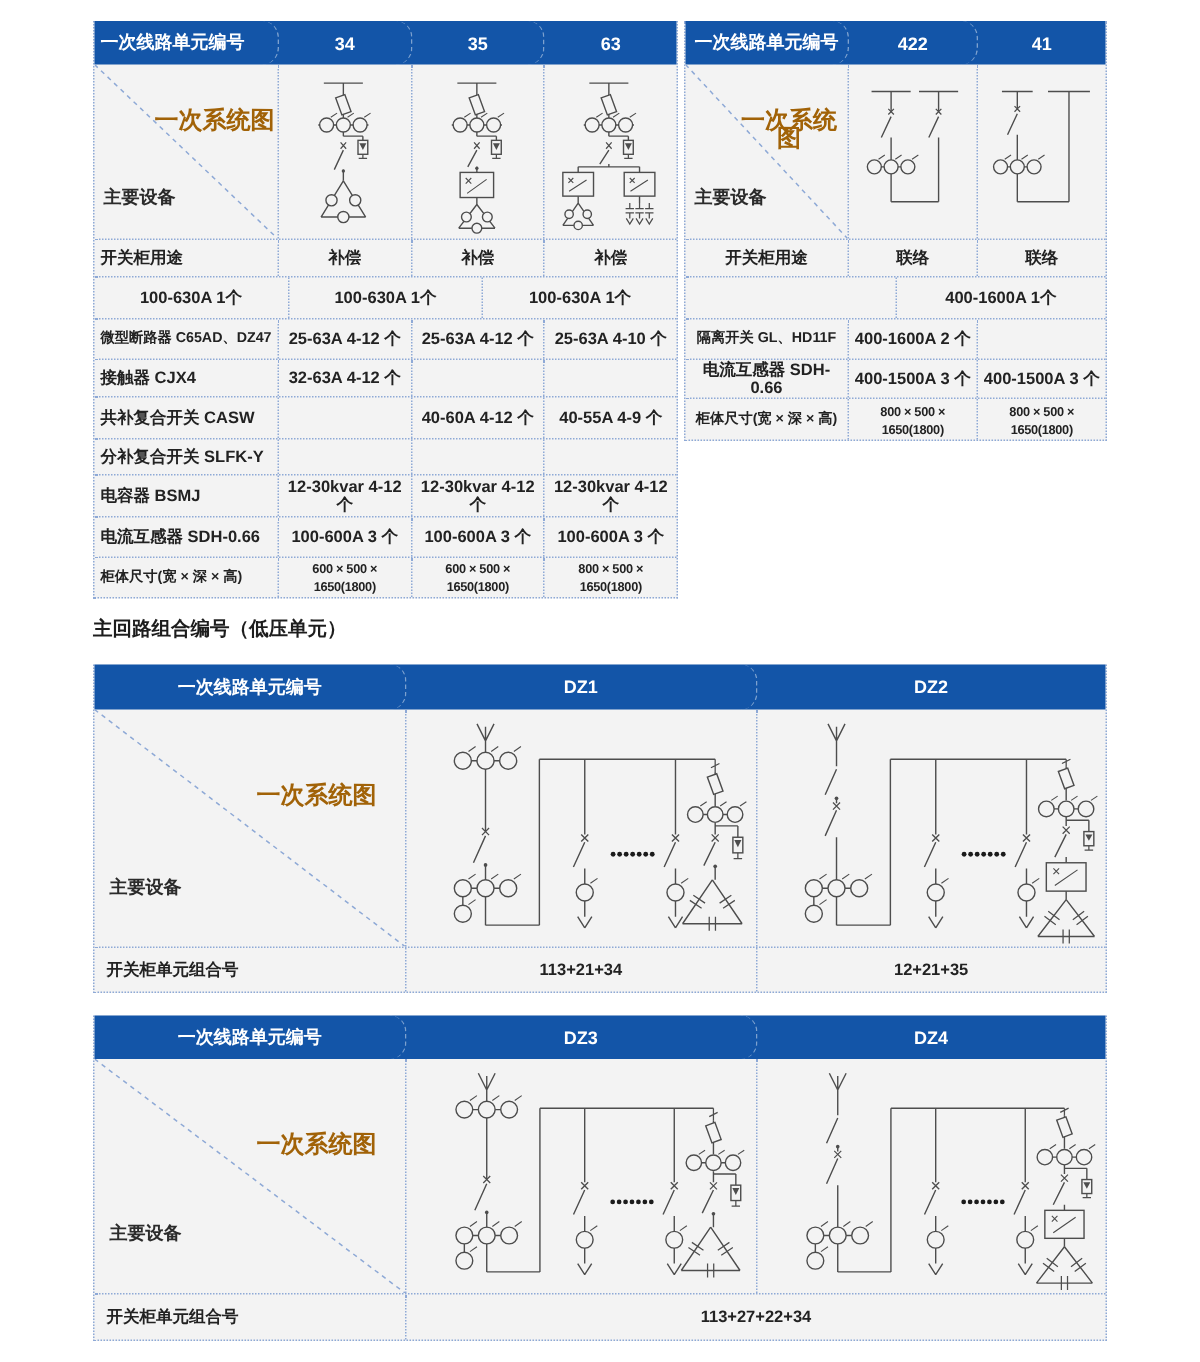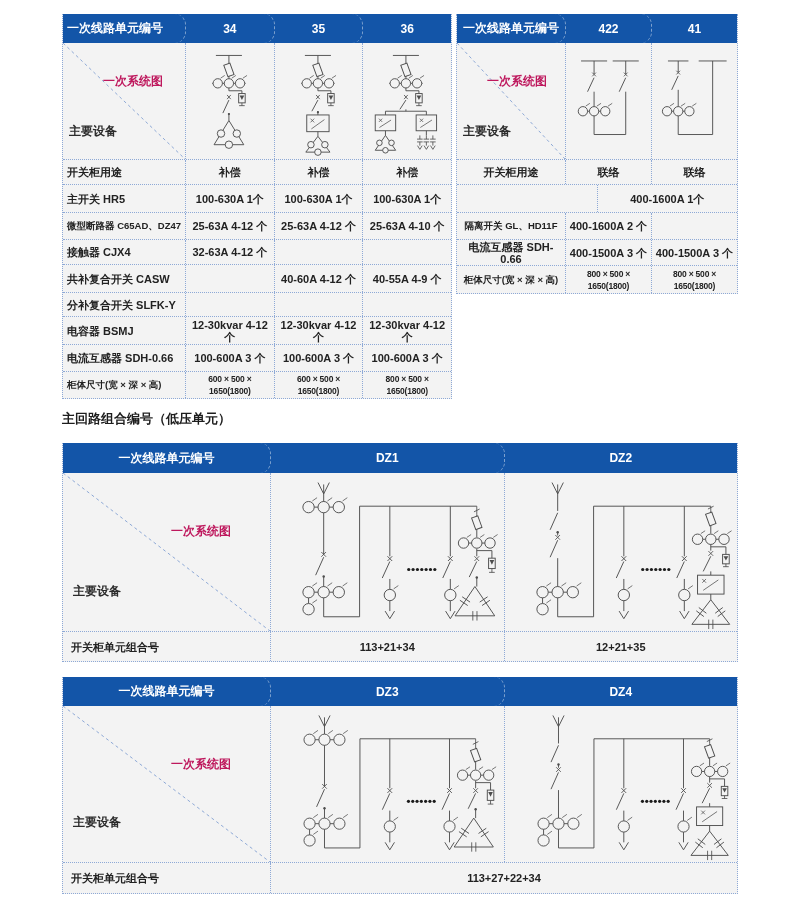--- a/index.html
+++ b/index.html
@@ -27,21 +27,21 @@
   
   .tdz .c0 { width: 208px; flex: 0 0 208px; }
   .tdz1 { left: 62px; top: 443px; width: 676px; }
   .tdz2 { left: 62px; top: 677px; width: 676px; }
 
   .sm { font-size: 9.5px; }
   .xs { font-size: 8.5px; letter-spacing: -0.2px; }
 
   .diagcell { position: relative; overflow: hidden; }
   .diagcell svg.fill { position: absolute; inset: 0; width: 100%; height: 100%; }
-  .dlab-top { position: absolute; font-size: 12px; font-weight: bold; color: #be185d; }
+  .dlab-top { position: absolute; font-size: 16px; font-weight: bold; color: #a16207; }
   .dlab-bot { position: absolute; font-size: 12px; font-weight: bold; color: #2b2b2b; }
   .t1x .dlab-top { left: 40px; top: 32px; }
   .t1x .dlab-bot { left: 6px;  bottom: 22px; }
   .dzx .dlab-top { left: 108px; top: 52px; }
   .dzx .dlab-bot { left: 10px;  bottom: 34px; }
 
   .section-title { position: absolute; left: 62px; top: 410px; font-size: 13px;
     font-weight: bold; color: #1d1d1d; }
 
   .diag { display: block; }
@@ -284,21 +284,21 @@
  </g>
 </symbol>
 </defs>
 </svg>
 
 <div class="tbl t1l">
   <div class="thead" style="height:29px">
     <div class="th c0">一次线路单元编号</div>
     <div class="th cv">34</div>
     <div class="th cv">35</div>
-    <div class="th cv">36</div>
+    <div class="th cv">63</div>
   </div>
   <div class="tr" style="height:117px">
     <div class="td c0 diagcell t1x">
       <svg class="fill" viewBox="0 0 100 100" preserveAspectRatio="none">
         <line x1="0" y1="0" x2="100" y2="100" stroke="#8ea9d6" stroke-width="1" stroke-dasharray="3 3" vector-effect="non-scaling-stroke"></line>
       </svg>
       <span class="dlab-top">一次系统图</span>
       <span class="dlab-bot">主要设备</span>
     </div>
     <div class="td cv diagcell">
@@ -317,21 +317,20 @@
         </svg>
       </div>
   </div>
   <div class="tr" style="height:25px">
     <div class="td c0">开关柜用途</div>
     <div class="td cv">补偿</div>
     <div class="td cv">补偿</div>
     <div class="td cv">补偿</div>
   </div>
   <div class="tr" style="height:28px">
-    <div class="td c0">主开关 HR5</div>
     <div class="td cv">100-630A 1个</div>
     <div class="td cv">100-630A 1个</div>
     <div class="td cv">100-630A 1个</div>
   </div>
   <div class="tr" style="height:27px">
     <div class="td c0 sm">微型断路器 C65AD、DZ47</div>
     <div class="td cv">25-63A 4-12 个</div>
     <div class="td cv">25-63A 4-12 个</div>
     <div class="td cv">25-63A 4-10 个</div>
   </div>

